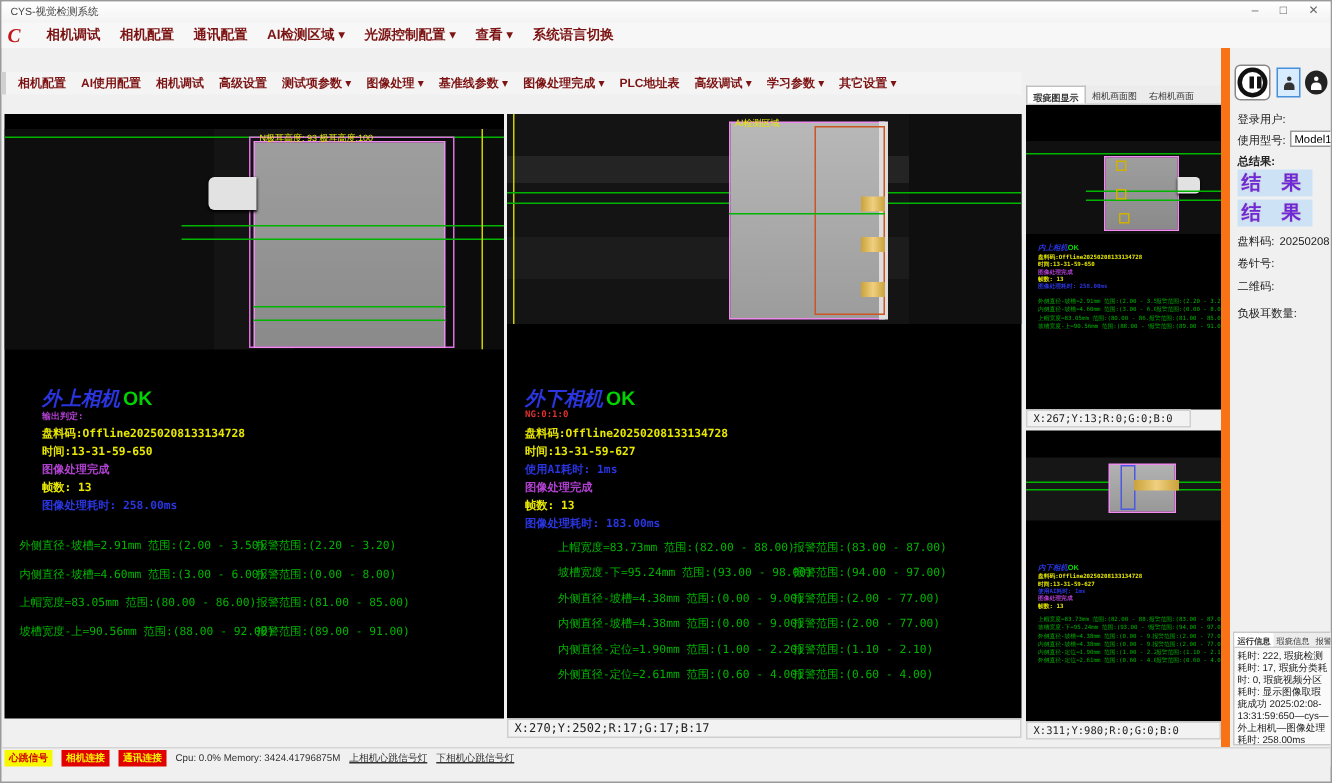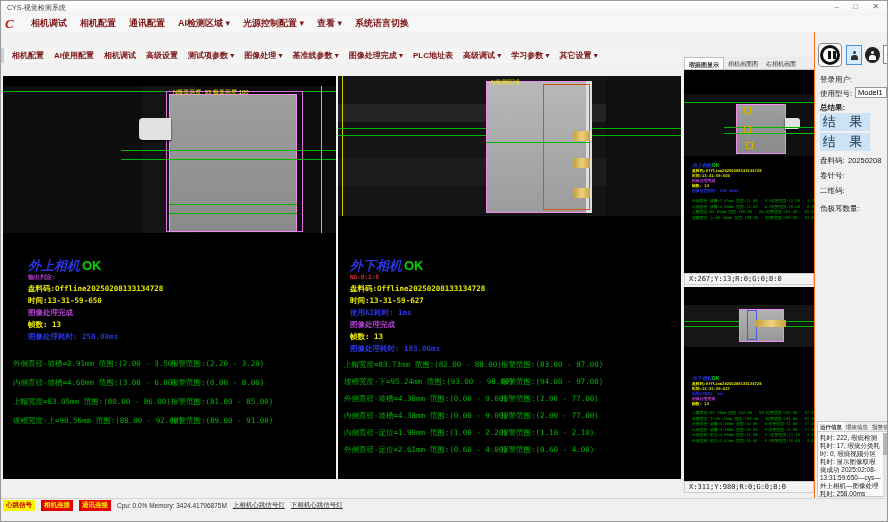--- a/index.html
+++ b/index.html
@@ -46,29 +46,29 @@
   .mini-tab { font-size:6px; color:#333; padding:3px 4px 0 4px; white-space:nowrap; }
   .mini-tab.sel { background:#ffffff; border:1px solid #c0c0c0; border-bottom:none; font-weight:bold; }
   .miniblock { position:absolute; transform:scale(0.55); transform-origin:top left; width:230px; }
   .miniblock .mtitle { font-size:9px; font-weight:bold; color:#2a35e0; font-style:italic; }
   .miniblock .mtitle .ok { color:#00d400; font-style:normal; }
   .miniblock .ml { font-size:7px; font-weight:bold; white-space:nowrap; font-family:"DejaVu Sans Mono",monospace; line-height:9px; }
   .miniblock .mr { font-size:7px; color:#00b400; white-space:nowrap; font-family:"DejaVu Sans Mono",monospace; line-height:10px; display:flex; }
   .miniblock .mr .v { width:150px; overflow:hidden; } .miniblock .mr .a { }
 
   
-  .sidebar { position:absolute; left:813px; top:31px; width:75px; height:466px; background:#f0f0f0; border-left:1px solid #f97316; }
+  .sidebar { position:absolute; left:813px; top:31px; width:75px; height:466px; background:#f0f0f0; border-left:6px solid #f97316; }
   .sbtn { position:absolute; background:#fff; border:1px solid #888; display:flex; align-items:center; justify-content:center; }
   .pause-circle { width:20px; height:20px; border:3px solid #111; border-radius:50%; background:#fff; position:relative; }
   .pause-circle i { position:absolute; width:3px; height:8px; background:#111; top:3px; }
   .field-label { position:absolute; font-size:7.5px; color:#222; white-space:nowrap; }
   .field-value { position:absolute; font-size:7.5px; color:#222; white-space:nowrap; }
   .underline-input { border-bottom:1px solid #999; min-width:28px; display:inline-block; }
   .box-input { position:absolute; background:#fff; border:1px solid #999; font-size:7.5px; padding:0 2px; }
-  .result-box { position:absolute; left:5px; width:50px; height:18px; background:#cde3f5; color:#0c4a6e; font-size:13px; font-weight:normal; text-align:center; letter-spacing:5px; line-height:18px; text-shadow:0 0 1px #caa; }
+  .result-box { position:absolute; left:5px; width:50px; height:18px; background:#cde3f5; color:#6d28d9; font-size:13px; font-weight:bold; text-align:center; letter-spacing:5px; line-height:18px; text-shadow:0 0 1px #caa; }
   .log-panel { position:absolute; left:2px; top:389px; width:71px; height:76px; background:#fafafa; border:1px solid #c8c8c8; }
   .log-tabs { display:flex; height:10px; background:#ececec; border-bottom:1px solid #ccc; }
   .log-tab { font-size:5.5px; padding:2px 2px 0 2px; color:#333; white-space:nowrap; }
   .log-tab.sel { background:#fff; font-weight:bold; }
   .log-text { font-size:6.5px; color:#222; padding:2px 6px 2px 2px; line-height:8px; white-space:pre-line; }
   .log-scroll { position:absolute; right:0; top:11px; width:4px; height:64px; background:#e4e4e4; }
   .log-thumb { position:absolute; right:0; top:11px; width:4px; height:22px; background:#b5b5b5; }
 
   
   .status-bar { position:absolute; left:0; top:497px; width:888px; height:13px; background:#f0f0f0; border-top:1px solid #d5d5d5; display:flex; align-items:center; gap:6px; padding-left:2px; }
@@ -155,21 +155,21 @@
     <div class="mrow" style="top:321px;">
       <span style="left:10px;">上帽宽度=83.05mm 范围:(80.00 - 86.00)</span>
       <span style="left:168px;">报警范围:(81.00 - 85.00)</span>
     </div>
     <div class="mrow" style="top:340px;">
       <span style="left:10px;">坡槽宽度-上=90.56mm 范围:(88.00 - 92.00)</span>
       <span style="left:168px;">报警范围:(89.00 - 91.00)</span>
     </div>
   </div>
 
-  <div class="panel" style="left:337px; top:75px; width:343px; height:403px;">
+  <div class="panel" style="left:337px; top:75px; width:343px; height:403px;padding-left:28px;">
     <div class="strip" style="top:0; width:343px; height:140px; background:#141414;">
       <div style="position:absolute; left:0; top:28px; width:343px; height:18px; background:#242424;"></div>
       <div style="position:absolute; left:0; top:82px; width:343px; height:28px; background:#1c1c1c;"></div>
       <div style="position:absolute; left:268px; top:0; width:75px; height:140px; background:#0f0f0f;"></div>
       <div class="vline" style="left:4px; top:0; height:140px; background:#cfcf00;"></div>
       <div class="hline" style="left:0; top:52px; width:343px;"></div>
       <div class="hline" style="left:0; top:59px; width:343px;"></div>
       <div class="grayblock" style="left:148px; top:5px; width:104px; height:132px; background:linear-gradient(180deg,#b8b8b8,#9c9c9c);"></div>
       <div class="whitestrip" style="left:248px; top:5px; width:6px; height:132px;"></div>
       <div class="orangerect" style="left:205px; top:8px; width:47px; height:126px;"></div>
@@ -207,20 +207,21 @@
     </div>
     <div class="mrow" style="top:352px;">
       <span style="left:6px;">内侧直径-定位=1.90mm 范围:(1.00 - 2.20)</span>
       <span style="left:163px;">报警范围:(1.10 - 2.10)</span>
     </div>
     <div class="mrow" style="top:369px;">
       <span style="left:6px;">外侧直径-定位=2.61mm 范围:(0.60 - 4.00)</span>
       <span style="left:163px;">报警范围:(0.60 - 4.00)</span>
     </div>
   </div>
+  <div class="pstatus" style="left:337px; top:478px; width:343px; height:13px;">X:270;Y:2502;R:17;G:17;B:17</div>
 
   <div class="mini-tabs">
     <span class="mini-tab sel">瑕疵图显示</span>
     <span class="mini-tab">相机画面图</span>
     <span class="mini-tab">右相机画面</span>
   </div>
 
   <div class="panel" style="left:683px; top:69px; width:130px; height:203px;">
     <div class="strip" style="top:24px; width:130px; height:62px; background:#101010;">
       <div class="hline" style="left:0; top:8px; width:130px;"></div>
@@ -251,21 +252,21 @@
       <div class="mr">
           <span class="v">上帽宽度=83.05mm 范围:(80.00 - 86.00)</span>
           <span class="a">报警范围:(81.00 - 85.00)</span>
         </div>
       <div class="mr">
           <span class="v">坡槽宽度-上=90.56mm 范围:(88.00 - 92.00)</span>
           <span class="a">报警范围:(89.00 - 91.00)</span>
         </div>
     </div>
   </div>
-  <div class="pstatus" style="left:683px; top:272px; width:130px; height:12px; font-size:7px;">X:267;Y:13;R:0;G:0;B:0</div>
+  <div class="pstatus" style="left:683px; top:272px; width:110px; height:12px; font-size:7px;">X:267;Y:13;R:0;G:0;B:0</div>
 
   <div class="panel" style="left:683px; top:286px; width:130px; height:194px;">
     <div class="strip" style="top:18px; width:130px; height:42px; background:#161616;">
       <div class="hline" style="left:0; top:16px; width:130px;"></div>
       <div class="hline" style="left:0; top:21px; width:130px;"></div>
       <div class="grayblock" style="left:55px; top:4px; width:45px; height:33px; background:linear-gradient(180deg,#b2b2b2,#989898);"></div>
       <div style="position:absolute; left:63px; top:5px; width:10px; height:30px; border:1px solid #4b5ae0;"></div>
       <div class="goldspot" style="left:72px; top:15px; width:30px; height:7px;"></div>
     </div>
     <div class="miniblock" style="left:8px; top:88px;">

